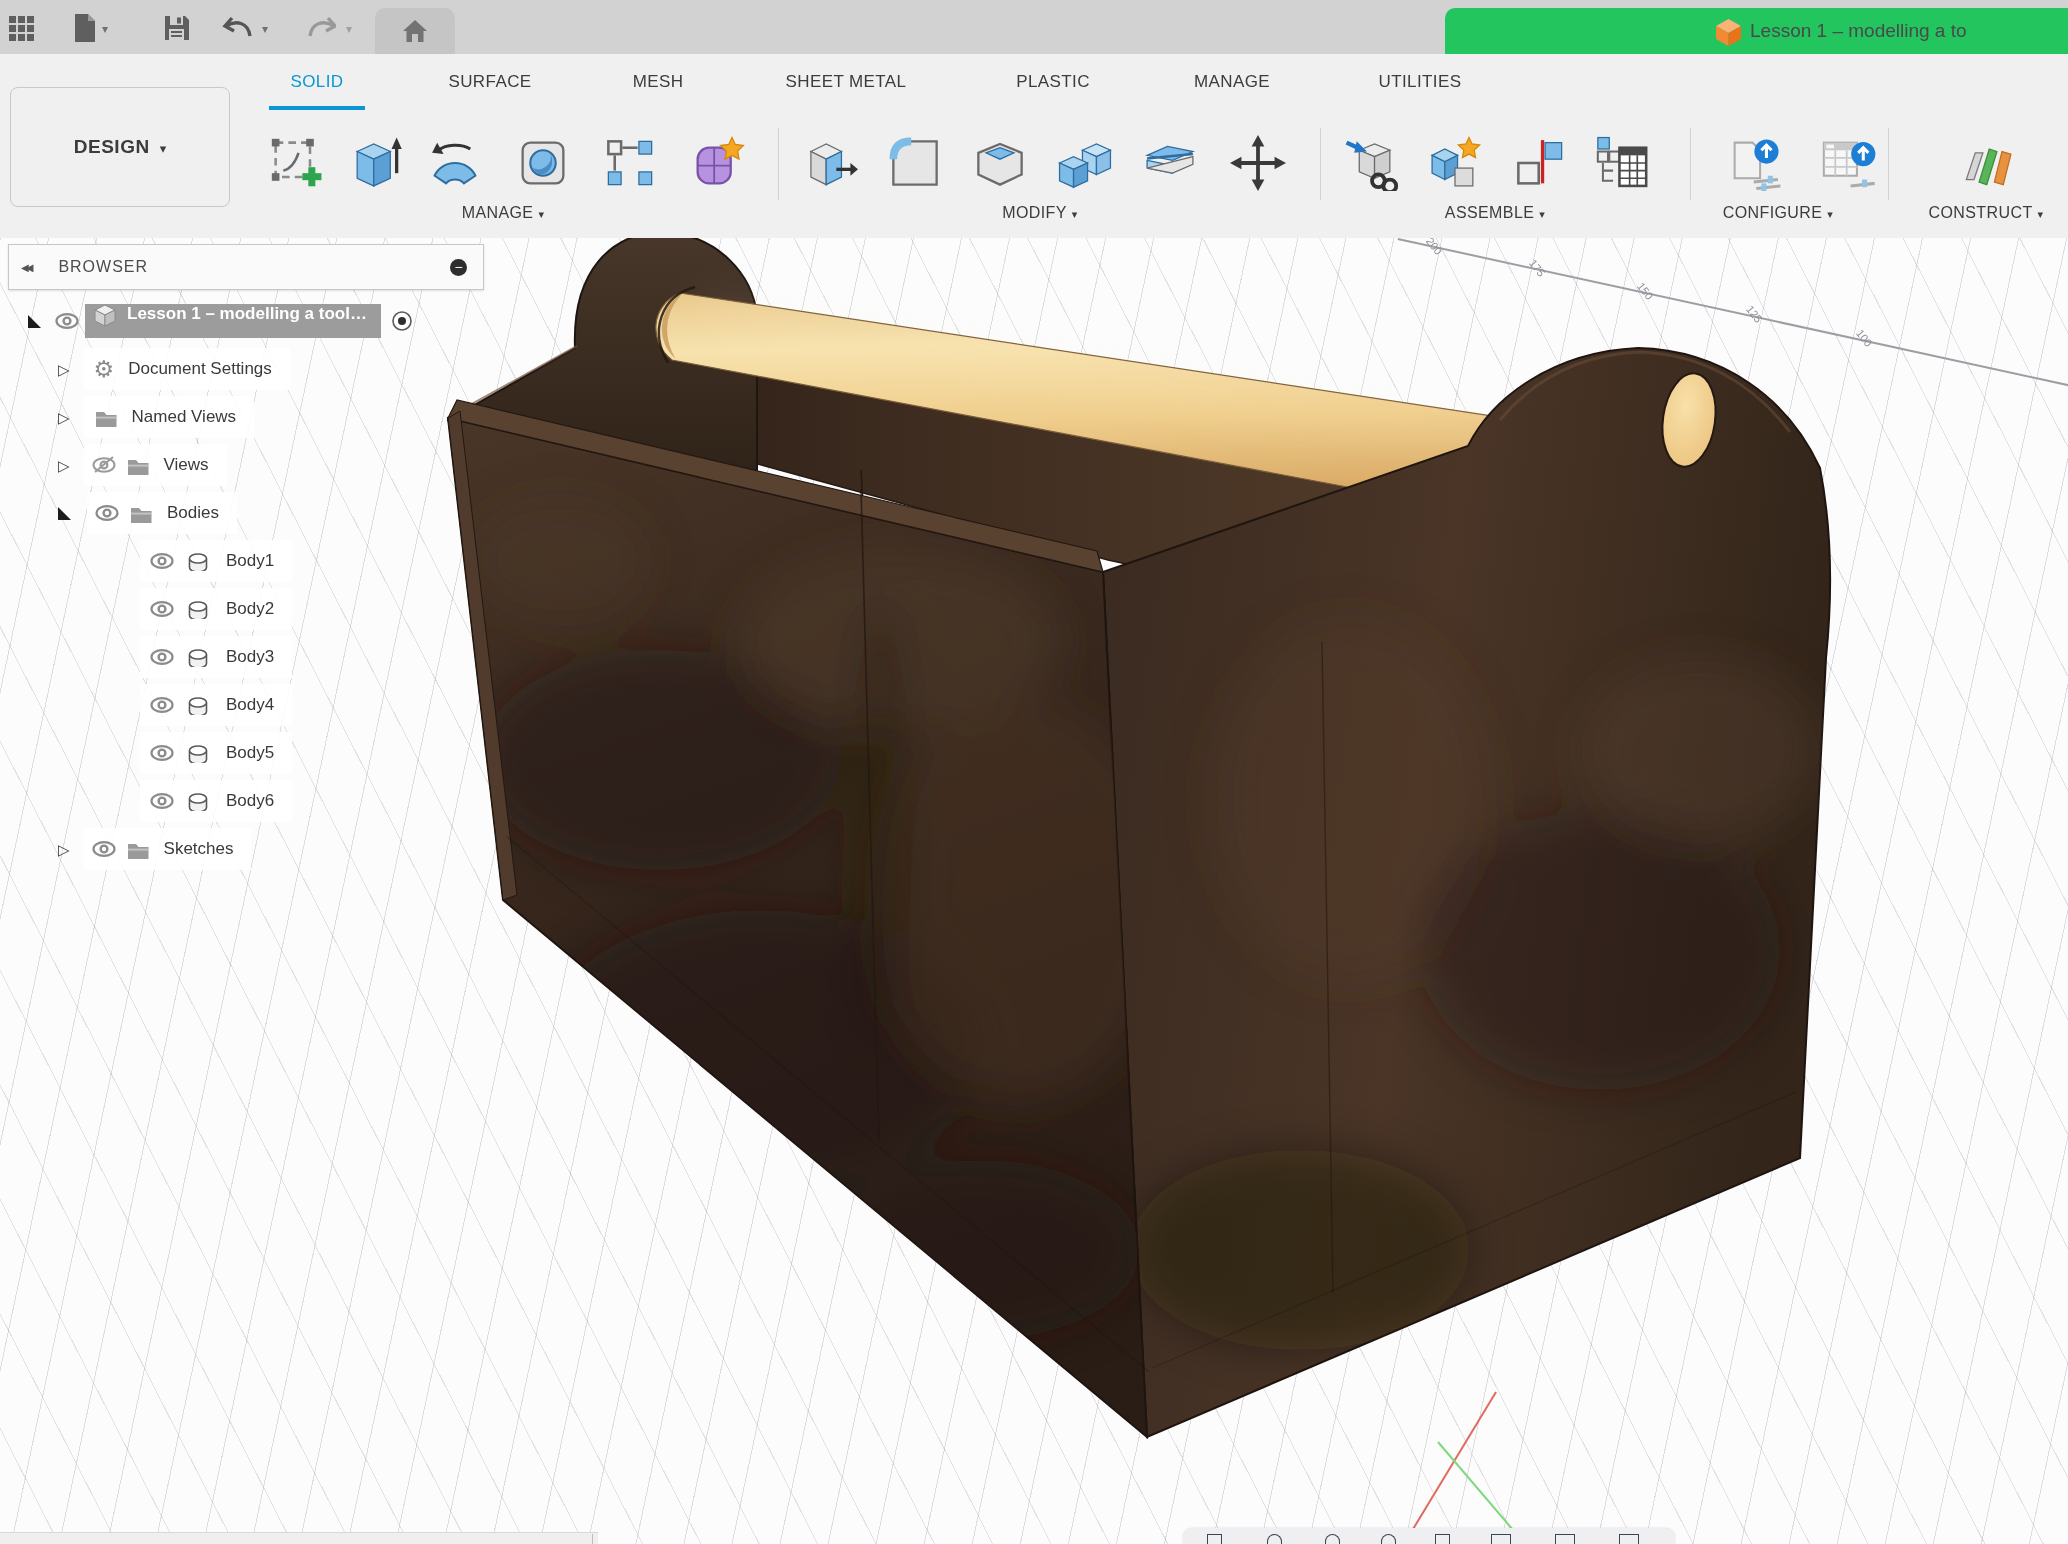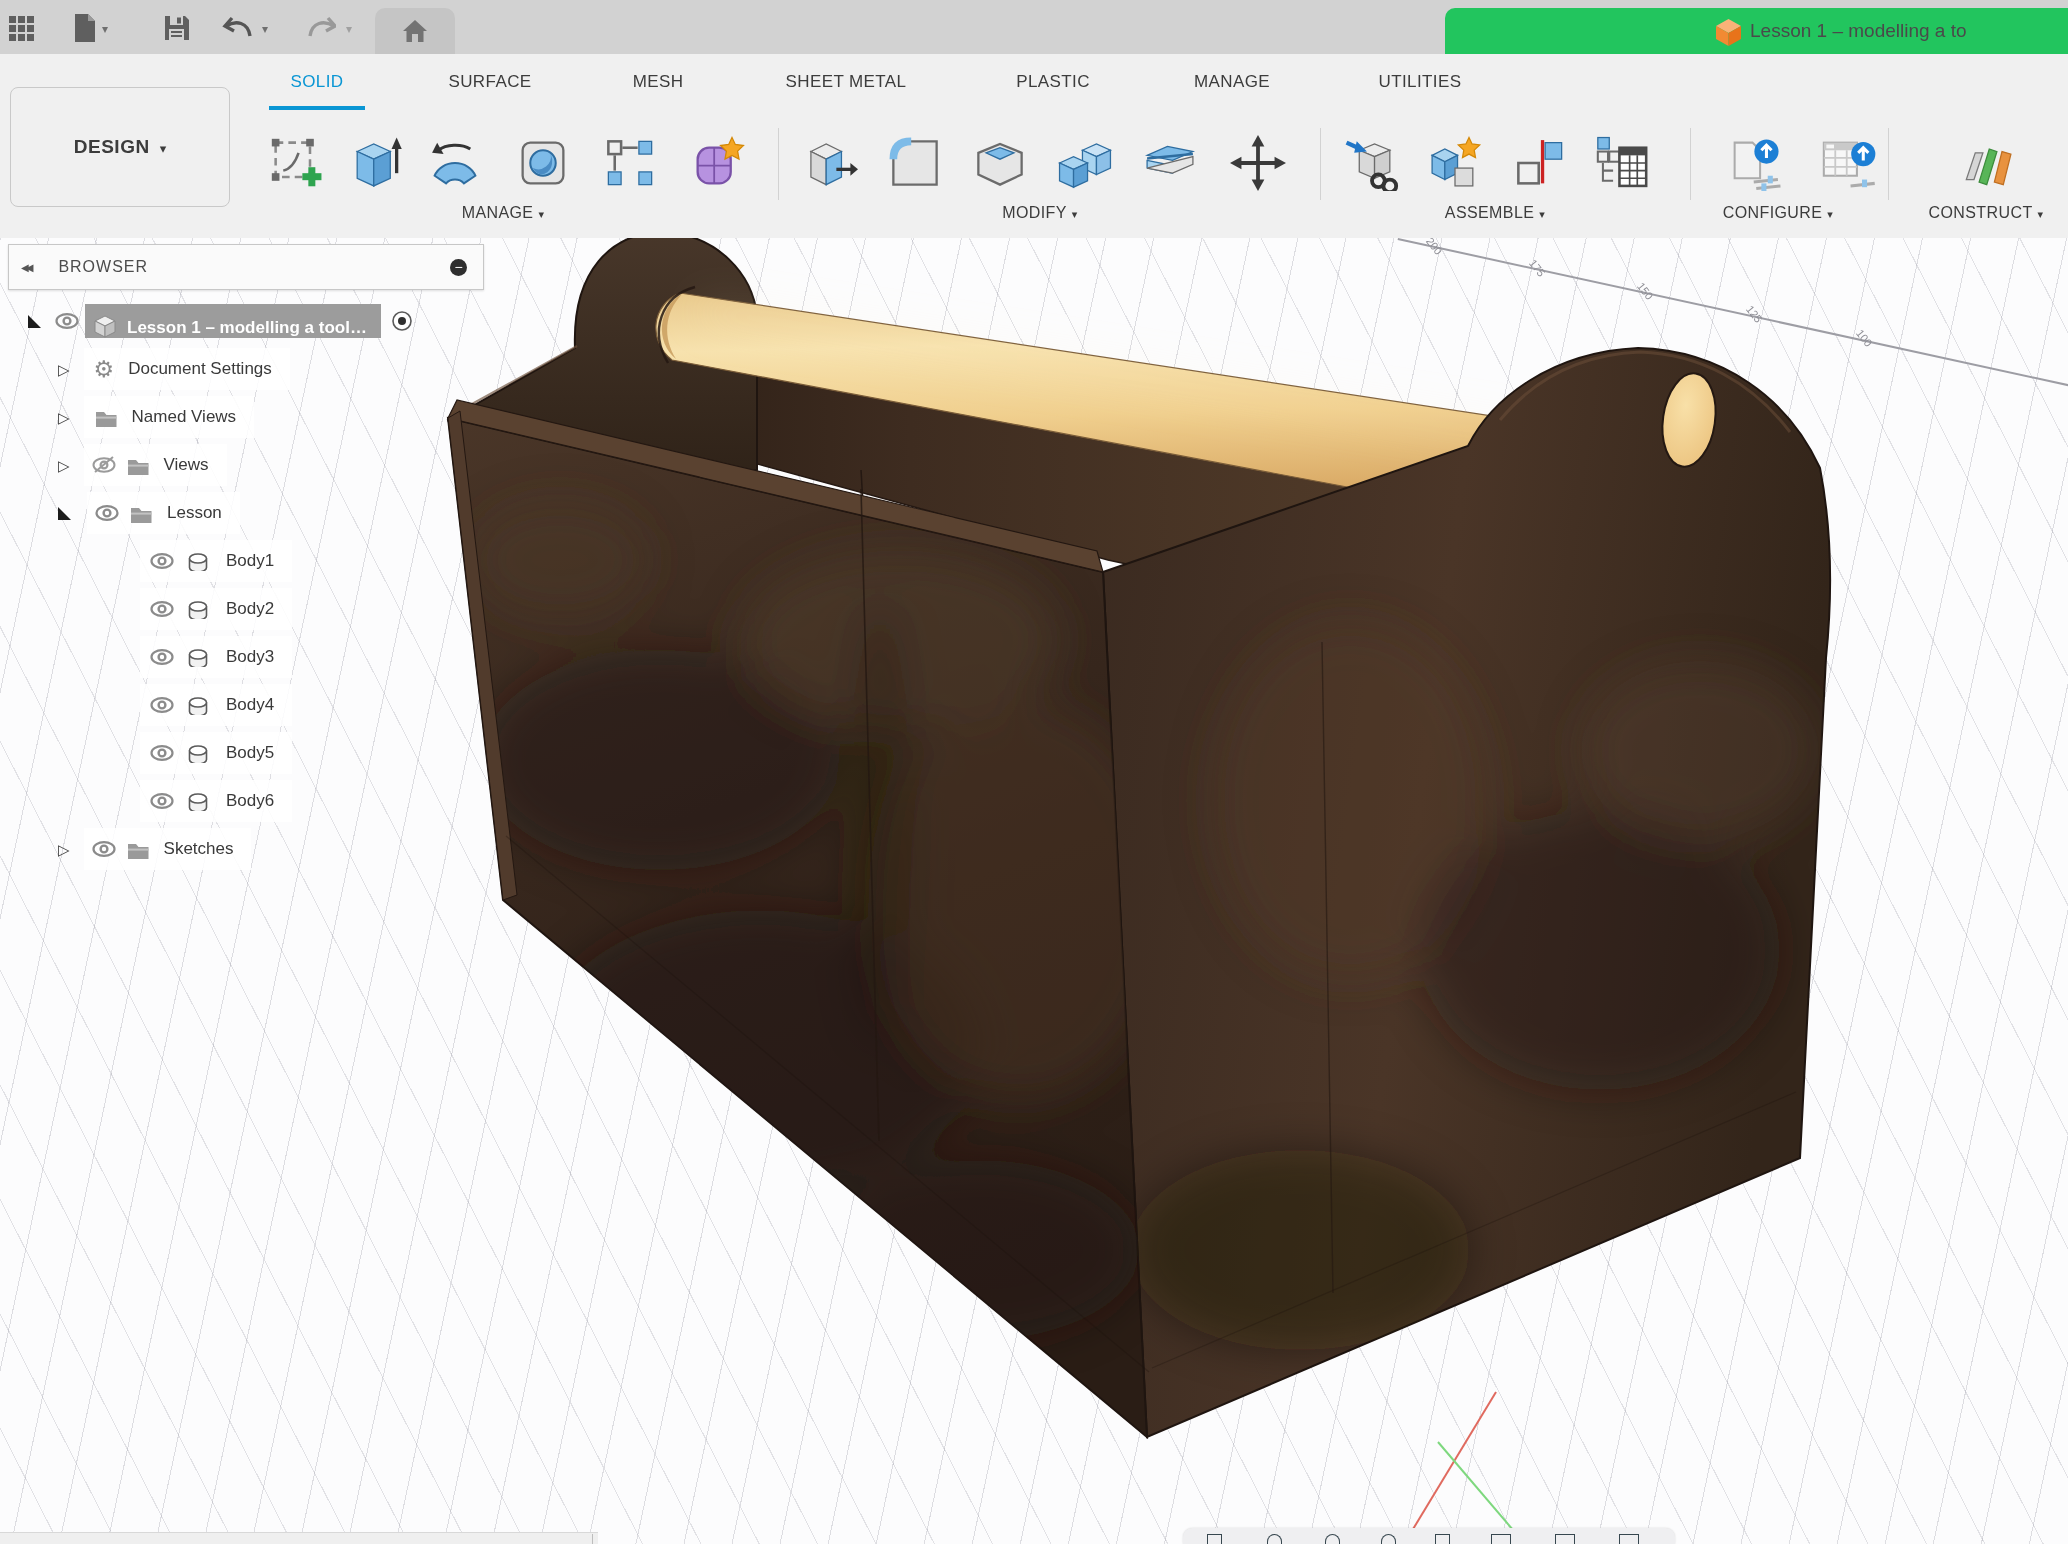--- a/index.html
+++ b/index.html
@@ -48,21 +48,21 @@
   #browser-header .chev{font-size:10px;color:#555;letter-spacing:-3px;margin-left:12px;cursor:pointer;}
   #browser-header .btitle{font-size:16px;color:#4c4c4c;letter-spacing:1px;margin-left:28px;flex:1;}
   #browser-header .bmin{margin-right:16px;cursor:pointer;width:17px;height:17px;border-radius:50%;background:#2e2e2e;color:#fafafa;font-size:14px;line-height:16px;text-align:center;}
   .brow{position:absolute;height:42px;display:flex;align-items:center;}
   .rowbg{background:rgba(255,255,255,.88);height:42px;display:flex;align-items:center;padding-right:18px;}
   .tlabel{font-size:17px;color:#3a3a3a;white-space:nowrap;}
   .exp-solid{width:0;height:0;border-bottom:13px solid #1c1c1c;border-right:13px solid transparent;cursor:pointer;}
   .exp-open{font-size:15px;color:#3a3a3a;cursor:pointer;line-height:15px;}
   .tico{width:24px;height:19px;flex:0 0 auto;cursor:pointer;}
   .gear-glyph{font-size:23px;color:#8b8b8b;line-height:22px;cursor:default;}
-  #root-bar{background:#9c9c9c;height:34px;display:flex;align-items:flex-end;padding:0 14px 0 8px;}
+  #root-bar{background:#9c9c9c;height:34px;display:flex;align-items:flex-start;padding:0 14px 0 8px;}
   #root-bar .tlabel{color:#fff;font-weight:bold;}
 
   
   #timeline-strip{position:absolute;left:0;top:1532px;width:598px;height:12px;background:#efefef;border-top:1px solid #d8d8d8;}
   #timeline-strip .tdiv{position:absolute;right:5px;top:1px;width:1px;height:11px;background:#bdbdbd;}
   #navbar{position:absolute;left:1183px;top:1528px;width:492px;height:16px;background:#efeff1;border-radius:9px 9px 0 0;box-shadow:0 0 2px rgba(0,0,0,.15);}
   .nav-ic{position:absolute;top:6px;width:13px;height:14px;border:1.6px solid #37474f;border-bottom:none;}
   .nav-ic.round{border-radius:50% 50% 0 0;}
 </style>
 </head>
@@ -521,21 +521,21 @@
 
   <div class="brow" style="left:58px;top:254px">
     <span class="exp-solid" style="margin-right:16px"></span>
     <div class="rowbg">
         <svg class="tico" style="margin:0 10px 0 8px">
           <use href="#i-eye"></use>
         </svg>
       <svg class="tico" style="margin-right:14px">
           <use href="#i-folder"></use>
         </svg>
-      <span class="tlabel">Lesson</span>
+      <span class="tlabel">Bodies</span>
       </div>
   </div>
 
   <div class="brow" style="left:140px;top:302px">
     <div class="rowbg">
         <svg class="tico" style="margin:0 12px 0 10px">
           <use href="#i-eye"></use>
         </svg>
       <svg class="tico" style="margin-right:16px">
           <use href="#i-cyl"></use>

